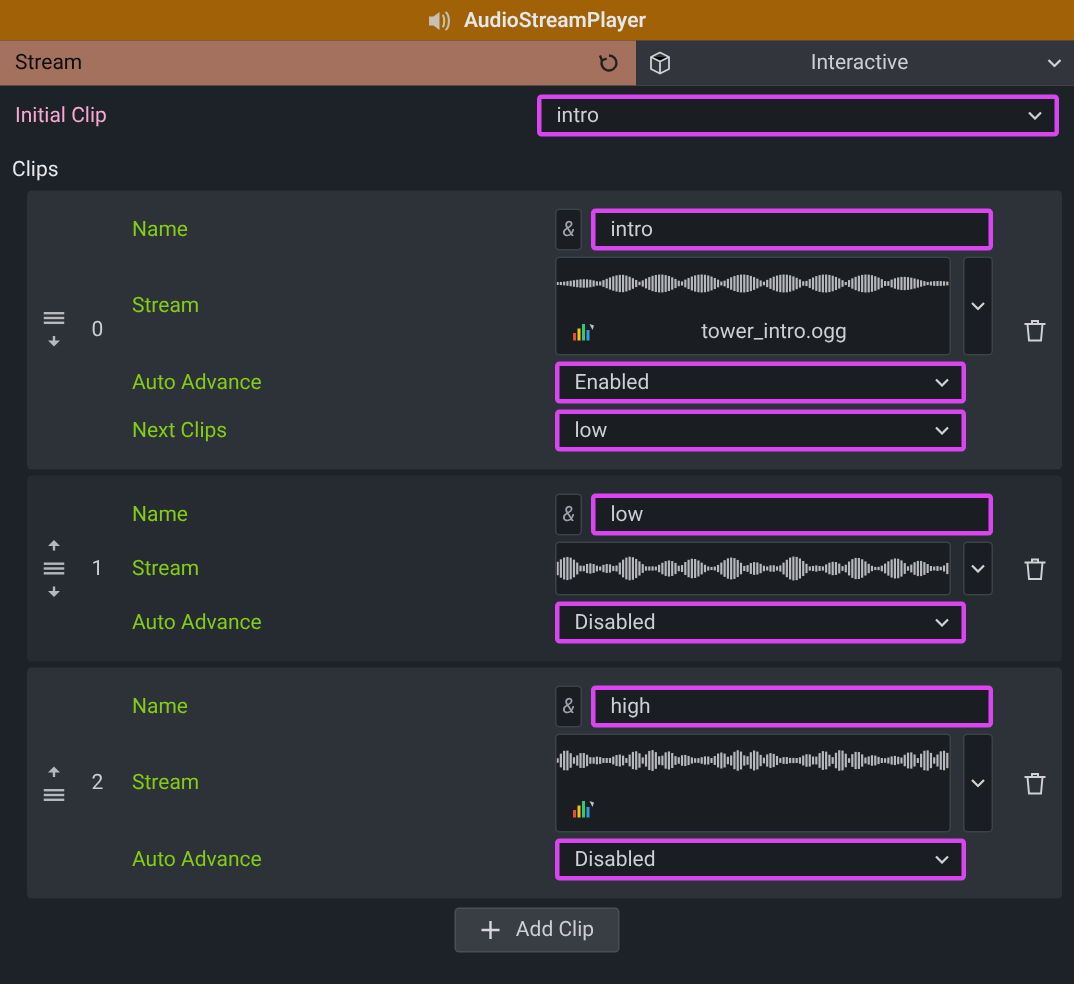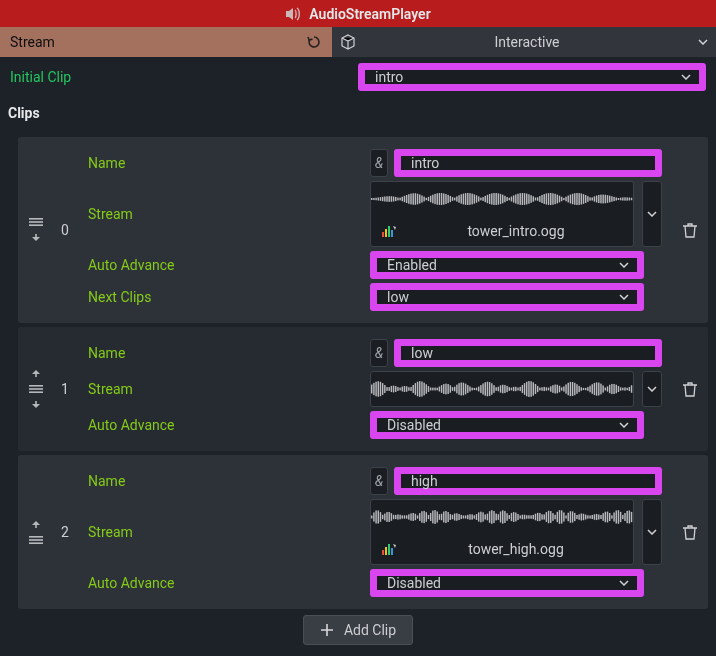--- a/index.html
+++ b/index.html
@@ -1,27 +1,27 @@
 <!DOCTYPE html>
 <html><head>
 <meta charset="utf-8">
 <style>
 html,body{margin:0;padding:0;background:#1d2229;width:716px;height:656px;font-family:-apple-system,Segoe UI,Roboto,sans-serif;font-size:14px;color:#cdcfd2;overflow:hidden}
 *{box-sizing:border-box}
-.titlebar{background:#b91c1c;height:27px;display:flex;align-items:center;justify-content:center;gap:8px}
+.titlebar{background:#a16207;height:27px;display:flex;align-items:center;justify-content:center;gap:8px}
 .row{display:flex;align-items:center}
 .stream-row{height:30px;background:#a5715f}
 .stream-label{flex:1;padding:0 10px;color:#0d0d0d;display:flex;align-items:center;justify-content:space-between}
-.stream-val{width:384px;background:#32363c;height:30px;display:flex;align-items:center;position:relative;padding:0 8px}
+.stream-val{width:292px;background:#32363c;height:30px;display:flex;align-items:center;position:relative;padding:0 8px}
 .stream-val .txt{flex:1;text-align:center}
 .prop-row{display:flex;align-items:center;padding:6px 10px}
-.prop-label{color:#22c55e}
-.field{background:#1a1d22;border:7px solid #d946ef;border-radius:3px;height:28px;display:flex;align-items:center;padding:0 10px;position:relative}
+.prop-label{color:#f9a8d4}
+.field{background:#1a1d22;border:3px solid #d946ef;border-radius:3px;height:28px;display:flex;align-items:center;padding:0 10px;position:relative}
 .dropdown .chev{position:absolute;right:8px;top:50%;transform:translateY(-50%)}
-.section-hdr{font-weight:700;color:#e7e8ea;padding:8px 8px 16px}
+.section-hdr{font-weight:400;color:#e7e8ea;padding:8px 8px 6px}
 .clips{margin:0 8px 0 18px}
 .clip{background:#2d3138;border-radius:3px;margin-bottom:4px;display:flex;align-items:stretch}
 .clip.alt{background:#262a31}
 .reorder{width:36px;display:flex;flex-direction:column;align-items:center;justify-content:center;gap:6px;opacity:.85}
 .idx{width:22px;display:flex;align-items:center;justify-content:center;color:#cdcfd2}
 .clip-body{flex:1;padding:8px 4px 8px 4px}
 .cb-row{display:flex;align-items:center;margin:4px 0}
 .cb-label{width:290px;padding-left:8px;color:#84cc16}
 .cb-field{flex:1;margin-right:24px}
 .name-wrap{display:flex;gap:6px;align-items:center;flex:1;margin-right:6px}
@@ -647,21 +647,20 @@
             <div class="wave-bot">
               <span>
                   <svg width="16" height="14" viewBox="0 0 16 14">
                     <rect x="1" y="8" width="2" height="5" fill="#e74c3c"></rect>
                     <rect x="4" y="5" width="2" height="8" fill="#f1c40f"></rect>
                     <rect x="7" y="2" width="2" height="11" fill="#2ecc71"></rect>
                     <rect x="10" y="6" width="2" height="7" fill="#3498db"></rect>
                     <path d="M12 2l3 1-1 3" fill="#bfc1c4"></path>
                   </svg>
                 </span>
-              <span style="flex:1;text-align:center">tower_high.ogg</span>
             </div>
           </div>
           <div class="drop-handle">
             <span>
                 <svg width="10" height="6" viewBox="0 0 10 6">
                   <path d="M1 1l4 4 4-4" stroke="#cfd1d4" stroke-width="1.5" fill="none"></path>
                 </svg>
               </span>
           </div>
         </div>

